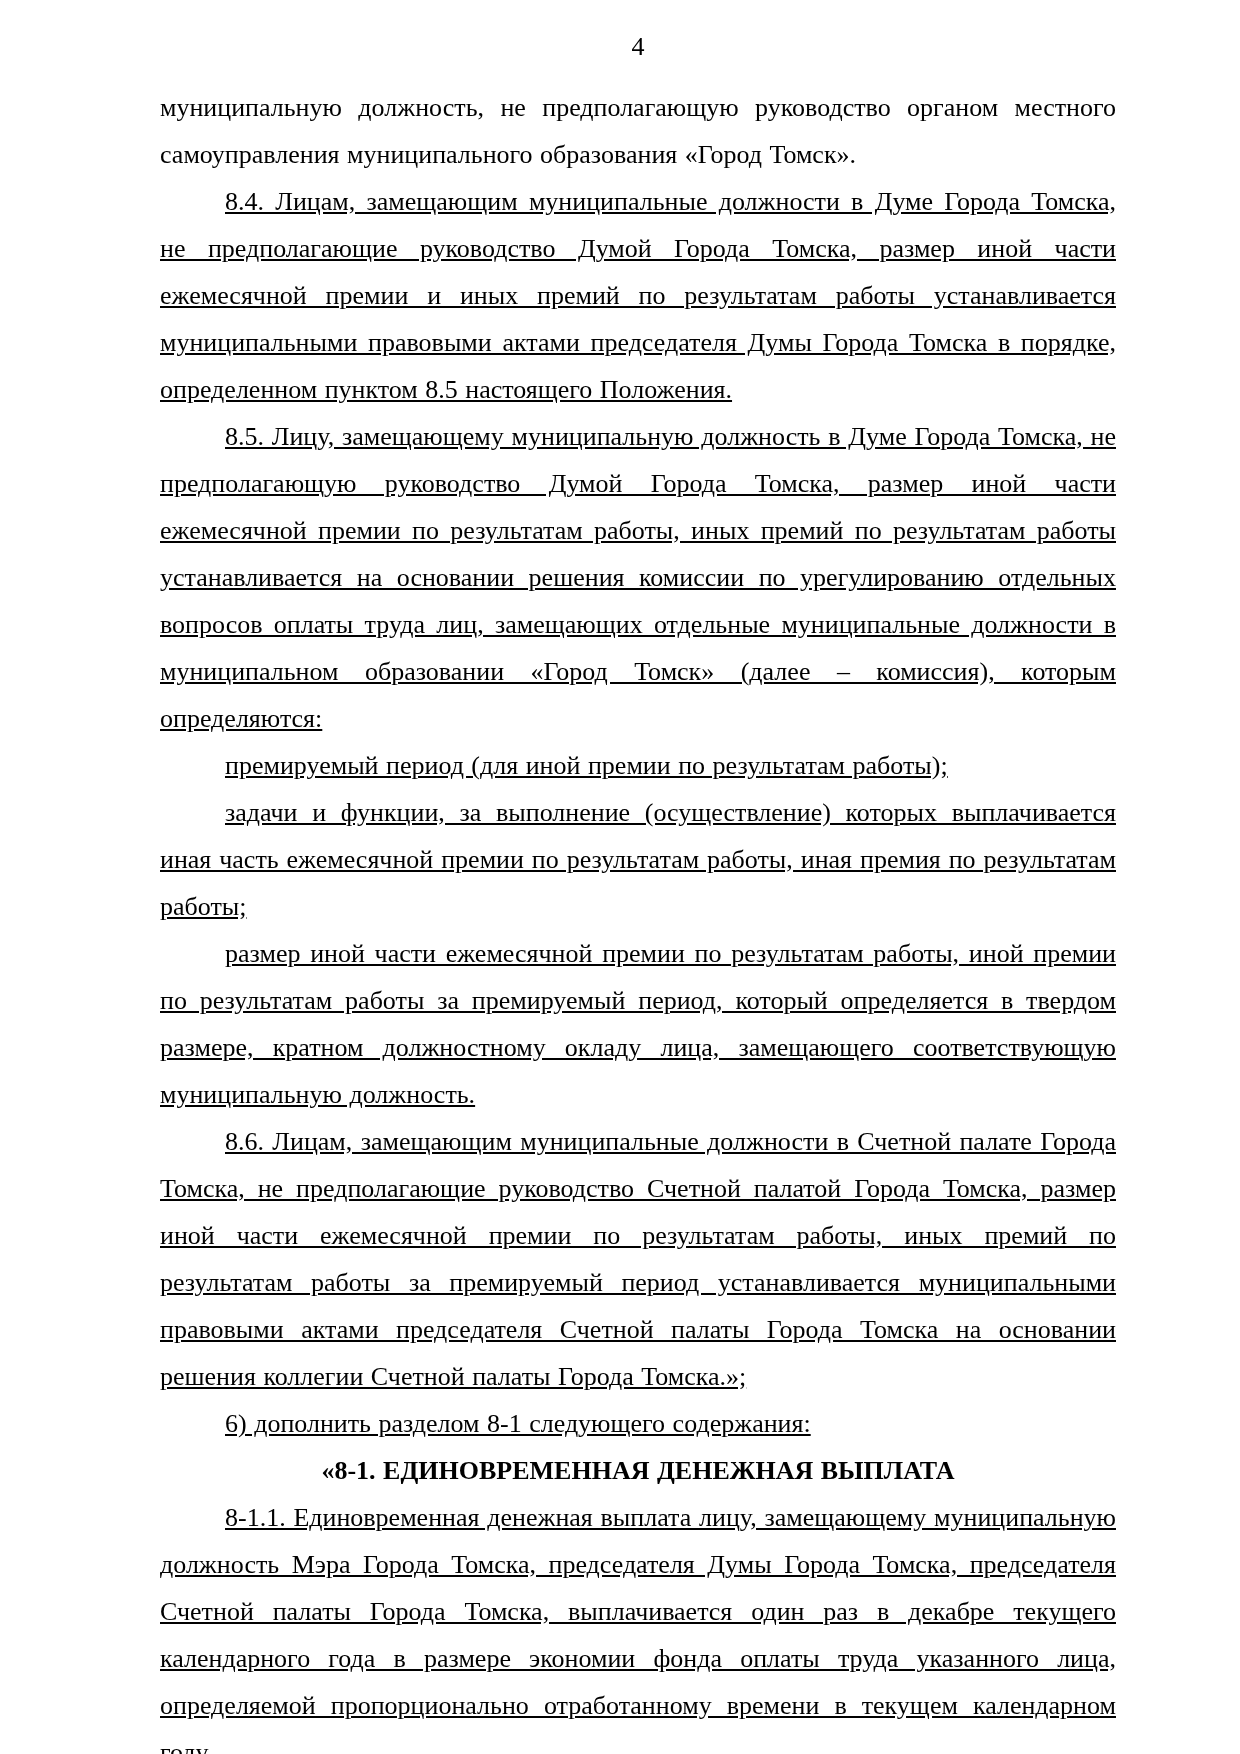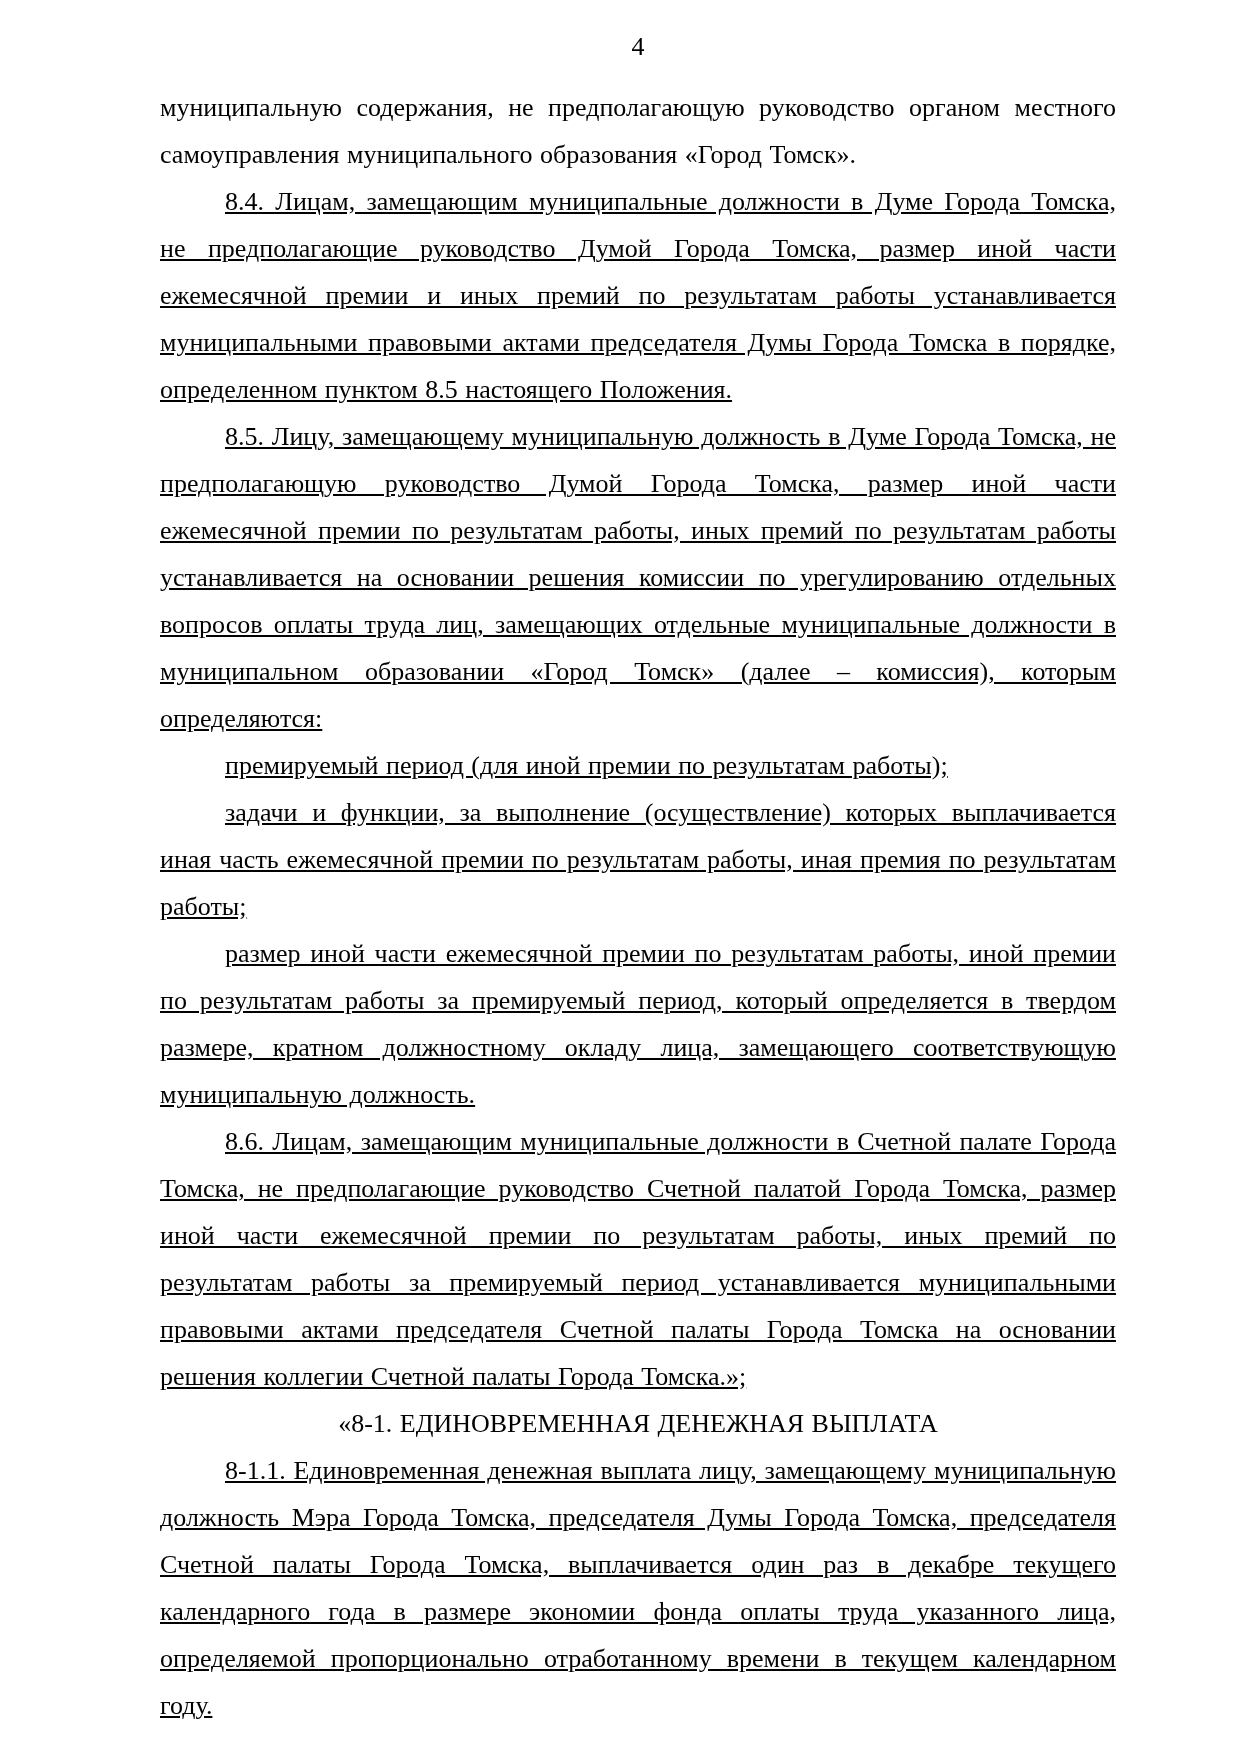--- a/index.html
+++ b/index.html
@@ -28,33 +28,34 @@
     text-align: justify;
     line-height: 47px;
     word-spacing: 1px;
   }
   .para.indent {
     text-indent: 65px;
     text-decoration: underline;
   }
   .para.heading {
     text-align: center;
-    font-weight: normal;
+    font-weight: bold;
     text-indent: 0;
   }
 </style>
 </head>
 <body>
 
 <div class="page">
   <div class="page-number">4</div>
   <div>
-      <p class="para ">муниципальную содержания, не предполагающую руководство органом местного самоуправления муниципального образования «Город Томск».</p>
+      <p class="para ">муниципальную должность, не предполагающую руководство органом местного самоуправления муниципального образования «Город Томск».</p>
       <p class="para  indent">8.4. Лицам, замещающим муниципальные должности в Думе Города Томска, не предполагающие руководство Думой Города Томска, размер иной части ежемесячной премии и иных премий по результатам работы устанавливается муниципальными правовыми актами председателя Думы Города Томска в порядке, определенном пунктом 8.5 настоящего Положения.</p>
       <p class="para  indent">8.5. Лицу, замещающему муниципальную должность в Думе Города Томска, не предполагающую руководство Думой Города Томска, размер иной части ежемесячной премии по результатам работы, иных премий по результатам работы устанавливается на основании решения комиссии по урегулированию отдельных вопросов оплаты труда лиц, замещающих отдельные муниципальные должности в муниципальном образовании «Город Томск» (далее – комиссия), которым определяются:</p>
       <p class="para  indent">премируемый период (для иной премии по результатам работы);</p>
       <p class="para  indent">задачи и функции, за выполнение (осуществление) которых выплачивается иная часть ежемесячной премии по результатам работы, иная премия по результатам работы;</p>
       <p class="para  indent">размер иной части ежемесячной премии по результатам работы, иной премии по результатам работы за премируемый период, который определяется в твердом размере, кратном должностному окладу лица, замещающего соответствующую муниципальную должность.</p>
       <p class="para  indent">8.6. Лицам, замещающим муниципальные должности в Счетной палате Города Томска, не предполагающие руководство Счетной палатой Города Томска, размер иной части ежемесячной премии по результатам работы, иных премий по результатам работы за премируемый период устанавливается муниципальными правовыми актами председателя Счетной палаты Города Томска на основании решения коллегии Счетной палаты Города Томска.»;</p>
+      <p class="para  indent">6) дополнить разделом 8-1 следующего содержания:</p>
       <p class="para heading">«8-1. ЕДИНОВРЕМЕННАЯ ДЕНЕЖНАЯ ВЫПЛАТА</p>
       <p class="para  indent">8-1.1. Единовременная денежная выплата лицу, замещающему муниципальную должность Мэра Города Томска, председателя Думы Города Томска, председателя Счетной палаты Города Томска, выплачивается один раз в декабре текущего календарного года в размере экономии фонда оплаты труда указанного лица, определяемой пропорционально отработанному времени в текущем календарном году.</p>
     </div>
 </div>
 
 </body></html>

